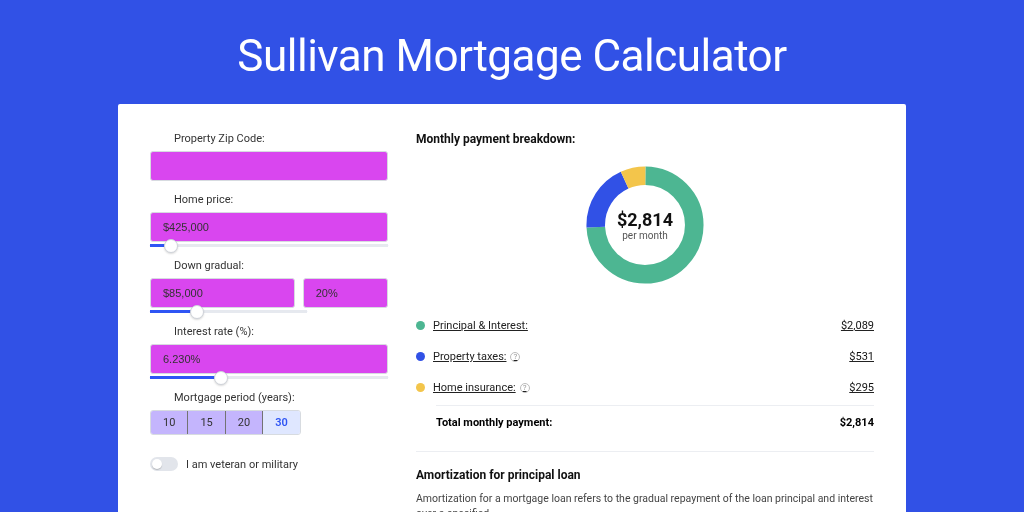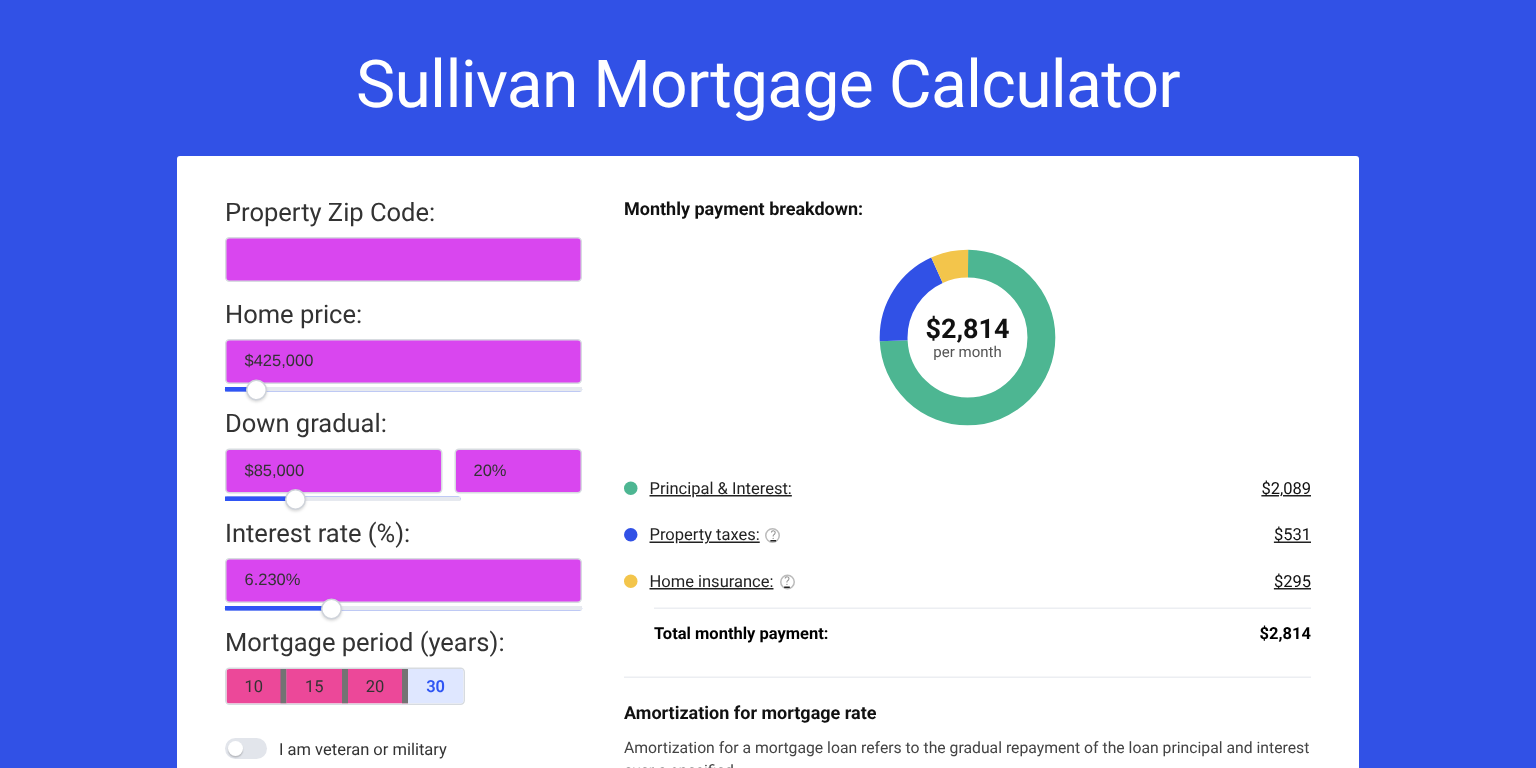--- a/index.html
+++ b/index.html
@@ -29,24 +29,25 @@
     gap: 28px;
   }
   .left {
     width: 238px;
     flex-shrink: 0;
   }
   .right {
     flex: 1;
   }
   .field-label {
-    font-size: 17px;
+    font-size: 11px;
     color: #333;
     margin-bottom: 6px;
     margin-top: 12px;
+    margin-left: 24px;
   }
   .field-label:first-child { margin-top: 0; }
   .text-input {
     width: 100%;
     height: 30px;
     border: 1px solid #d7dbe0;
     border-radius: 3px;
     padding: 0 12px;
     font-size: 11px;
     color: #333;
@@ -91,22 +92,22 @@
     border: 1px solid #d7dbe0;
     border-radius: 3px;
     overflow: hidden;
     width: fit-content;
   }
   .period-btn {
     padding: 5px 12px;
     font-size: 11px;
     color: #333;
     cursor: pointer;
-    background: #ec4899;
-    border-right: 4px solid #737373;
+    background: #c4b5fd;
+    border-right: 1px solid #737373;
   }
   .period-btn:last-child { border-right: none; }
   .period-btn.active {
     background: #dfe7ff;
     color: #2f55f4;
     font-weight: 600;
   }
   .toggle-row {
     display: flex;
     align-items: center;
@@ -312,18 +313,18 @@
       </span>
       <span class="legend-val">$295</span>
     </div>
 
     <div class="legend-total">
       <span class="lbl">Total monthly payment:</span>
       <span>$2,814</span>
     </div>
 
     <div class="amort">
-      <div class="amort-title">Amortization for mortgage rate</div>
+      <div class="amort-title">Amortization for principal loan</div>
       <div class="amort-text">Amortization for a mortgage loan refers to the gradual repayment of the loan principal and interest over a specified</div>
     </div>
   </div>
 
 </div>
 
 </body></html>

